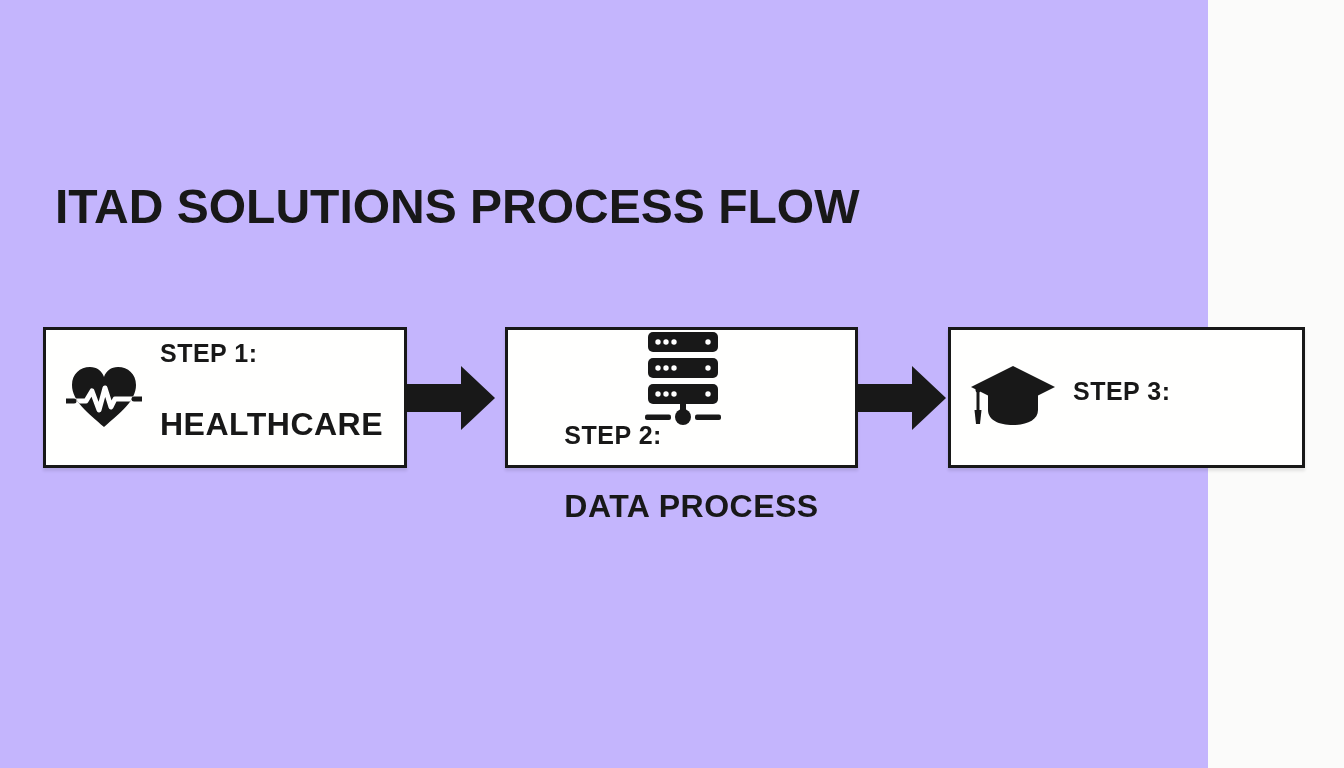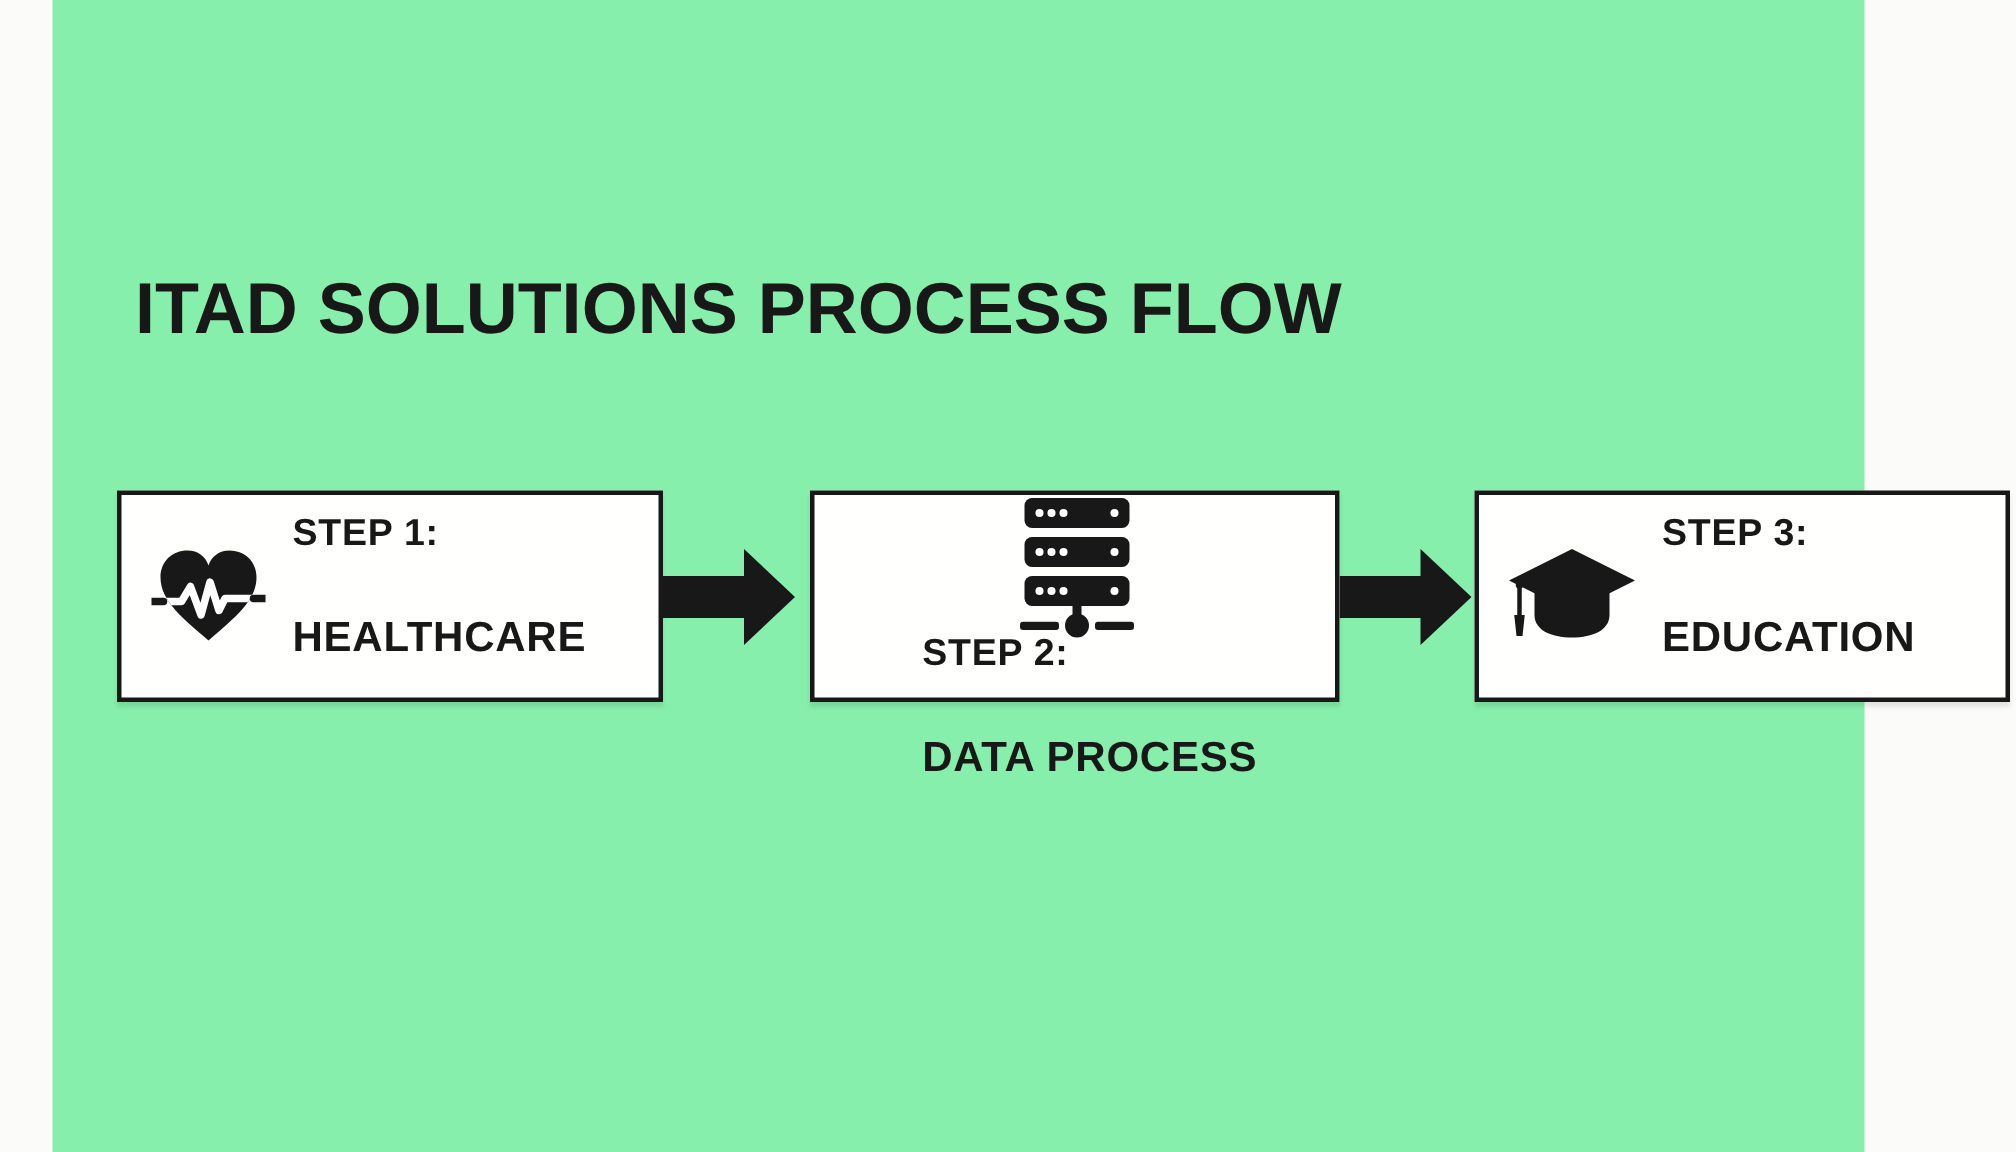--- a/index.html
+++ b/index.html
@@ -7,22 +7,21 @@
   body {
     font-family: "Liberation Sans", "DejaVu Sans", sans-serif;
     background: #fbfbfa;
     color: #181818;
     overflow: hidden;
   }
   .canvas {
     position: relative;
     width: 1208px;
     height: 768px;
-    background: #86efac;
-    margin-left: 35px;
+    background: #c4b5fd;
   }
   .title {
     position: absolute;
     left: 55px;
     top: 183px;
     font-size: 48px;
     line-height: 1.0;
     font-weight: 900;
     letter-spacing: 0px;
     color: #181818;
@@ -56,21 +55,21 @@
     gap: 40px;
   }
   .step-label {
     font-size: 25px;
     font-weight: 900;
     letter-spacing: 0.5px;
     line-height: 1.12;
     white-space: nowrap;
   }
   .step-name {
-    font-size: 28px;
+    font-size: 32px;
     font-weight: 900;
     letter-spacing: 0.5px;
     line-height: 1.12;
     white-space: nowrap;
   }
   .flow-arrow {
     position: absolute;
     top: 364px;
     width: 88px;
     height: 68px;
@@ -151,17 +150,16 @@
       <svg width="84" height="64" viewBox="0 0 84 64" aria-hidden="true">
         <path d="M17,26 L17,44 C17,54 28,59 42,59 C56,59 67,54 67,44 L67,26 L42,40 Z" fill="#181818"></path>
         <polygon points="42,0 84,21 42,42 0,21" fill="#181818"></polygon>
         <circle cx="7" cy="24" r="2.5" fill="#181818"></circle>
         <line x1="7" y1="24" x2="7" y2="44" stroke="#181818" stroke-width="3"></line>
         <polygon points="3.5,44 10.5,44 9,58 5,58" fill="#181818"></polygon>
       </svg>
     </span>
     <span class="step-text">
       <span class="step-label">STEP 3:</span>
-      <span class="step-name">EDUCATION</span>
     </span>
   </div>
 
 </div>
 
 </body></html>

